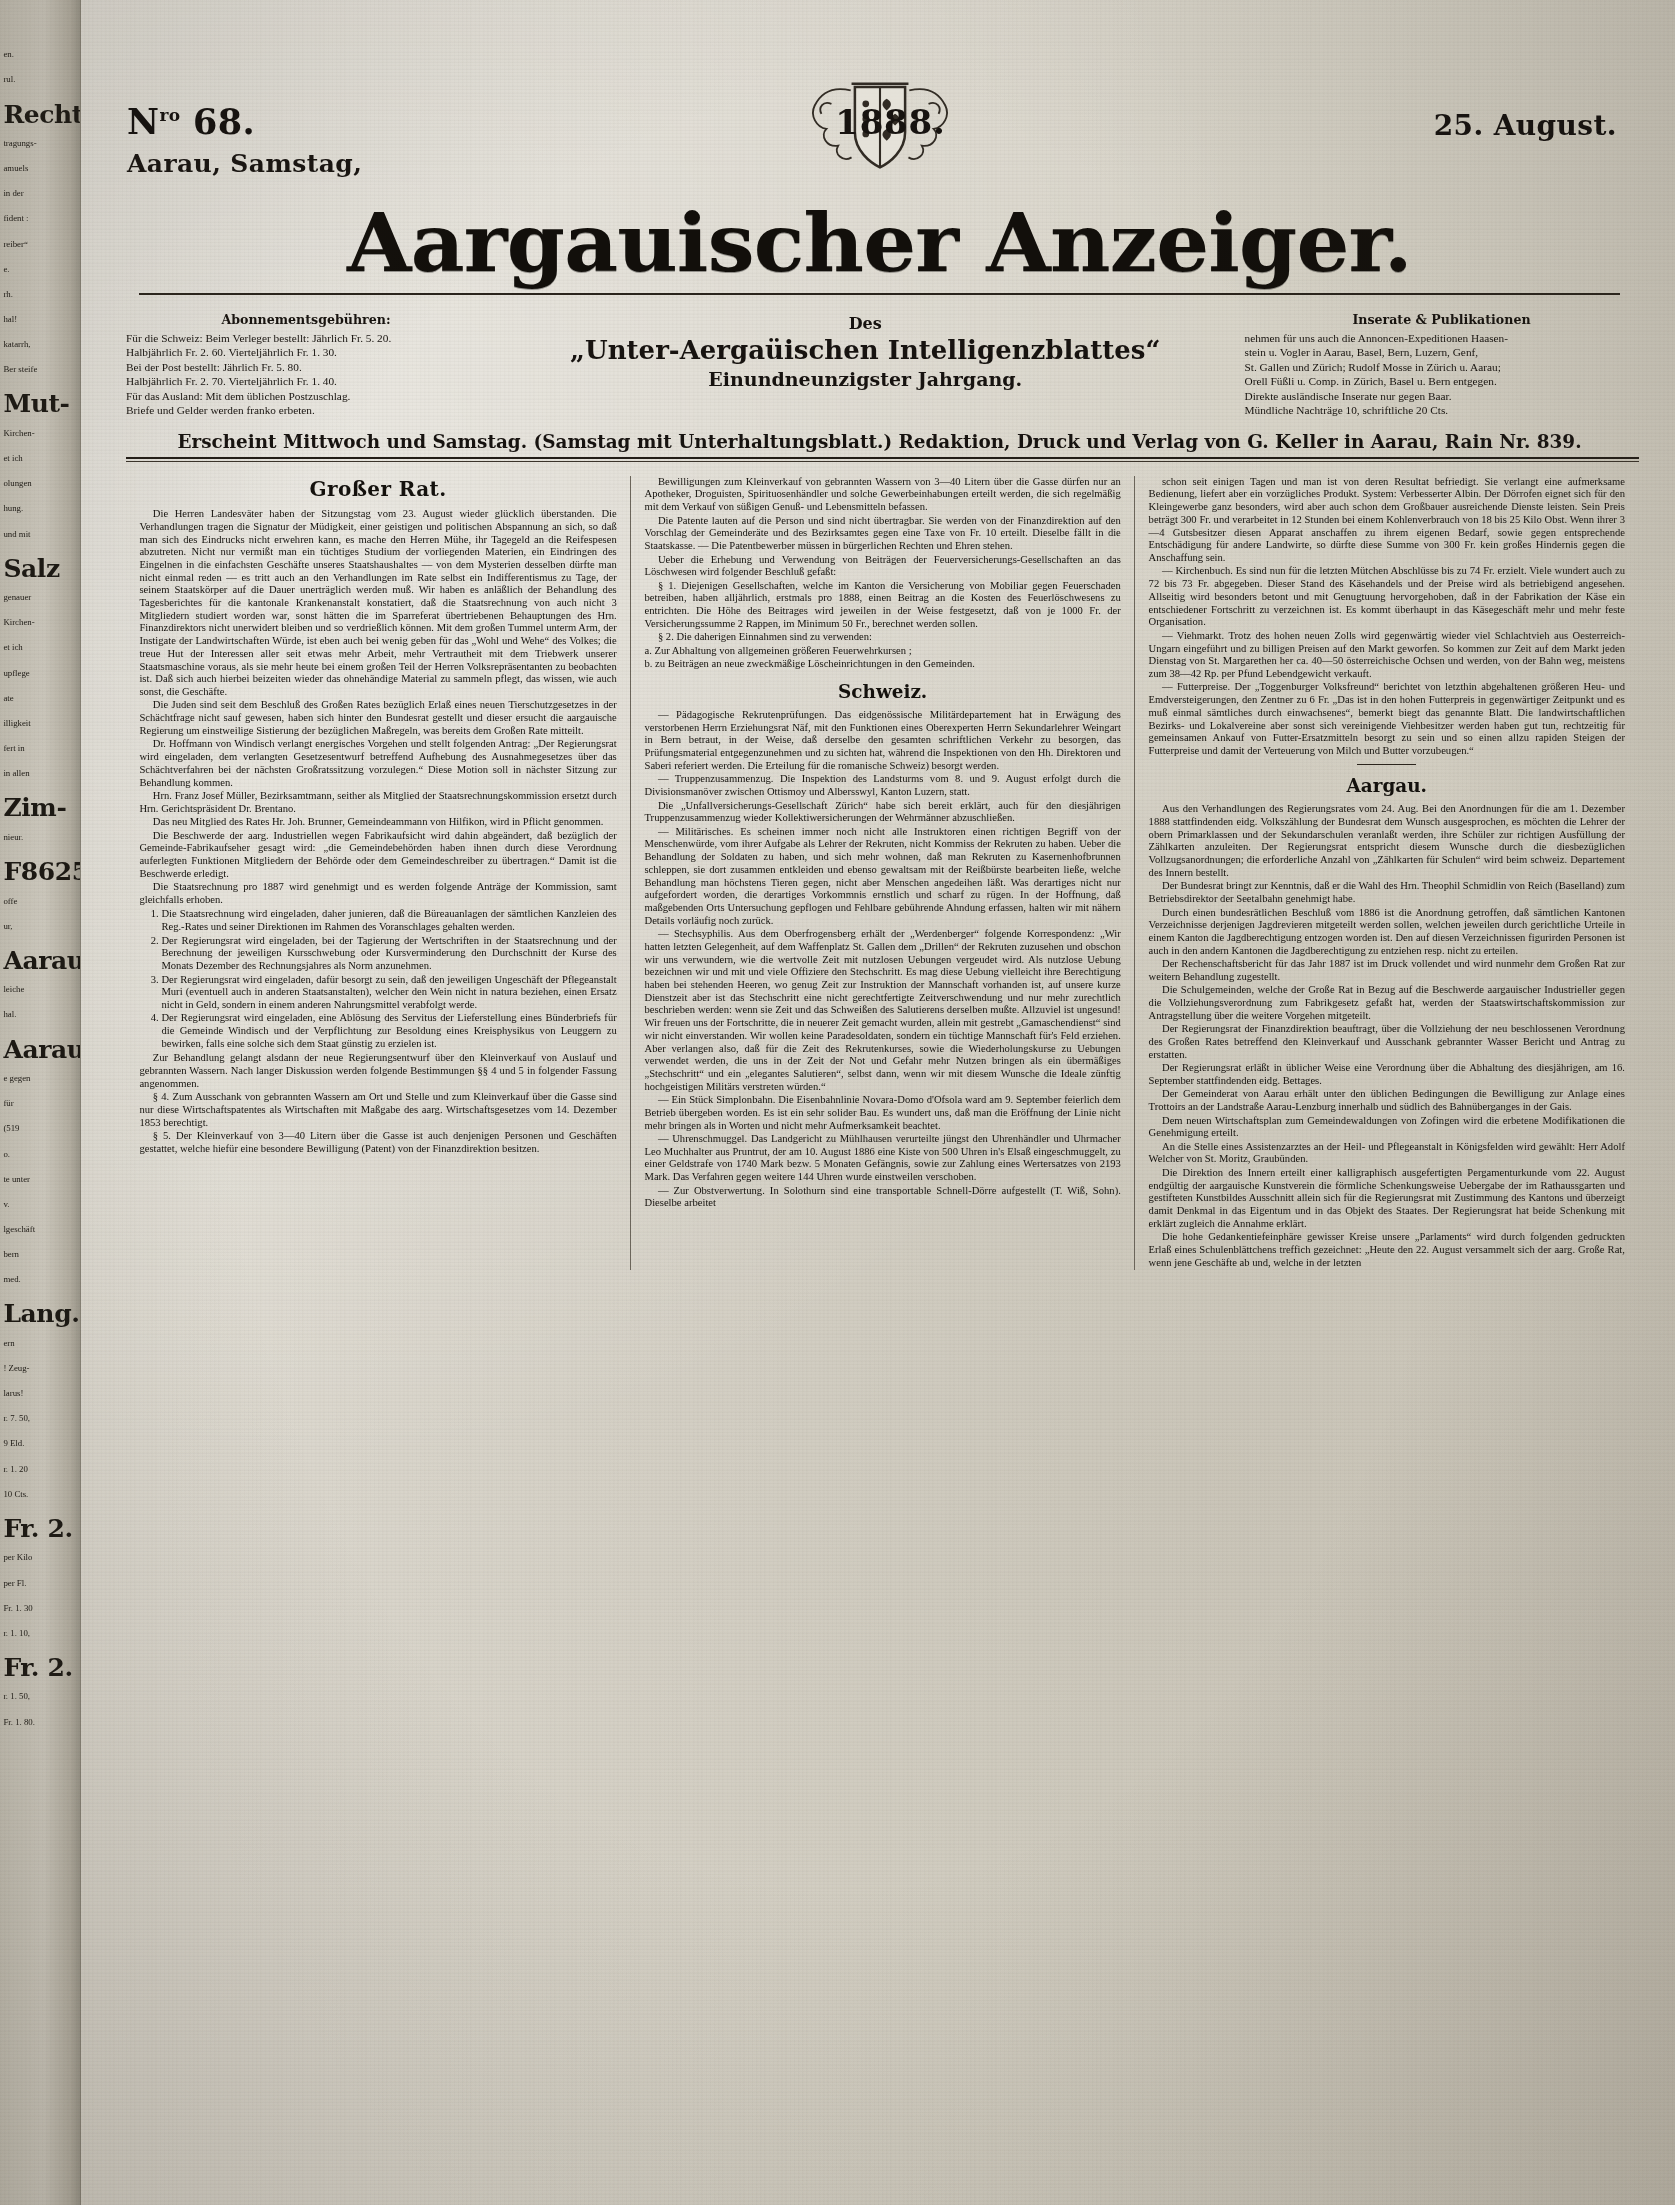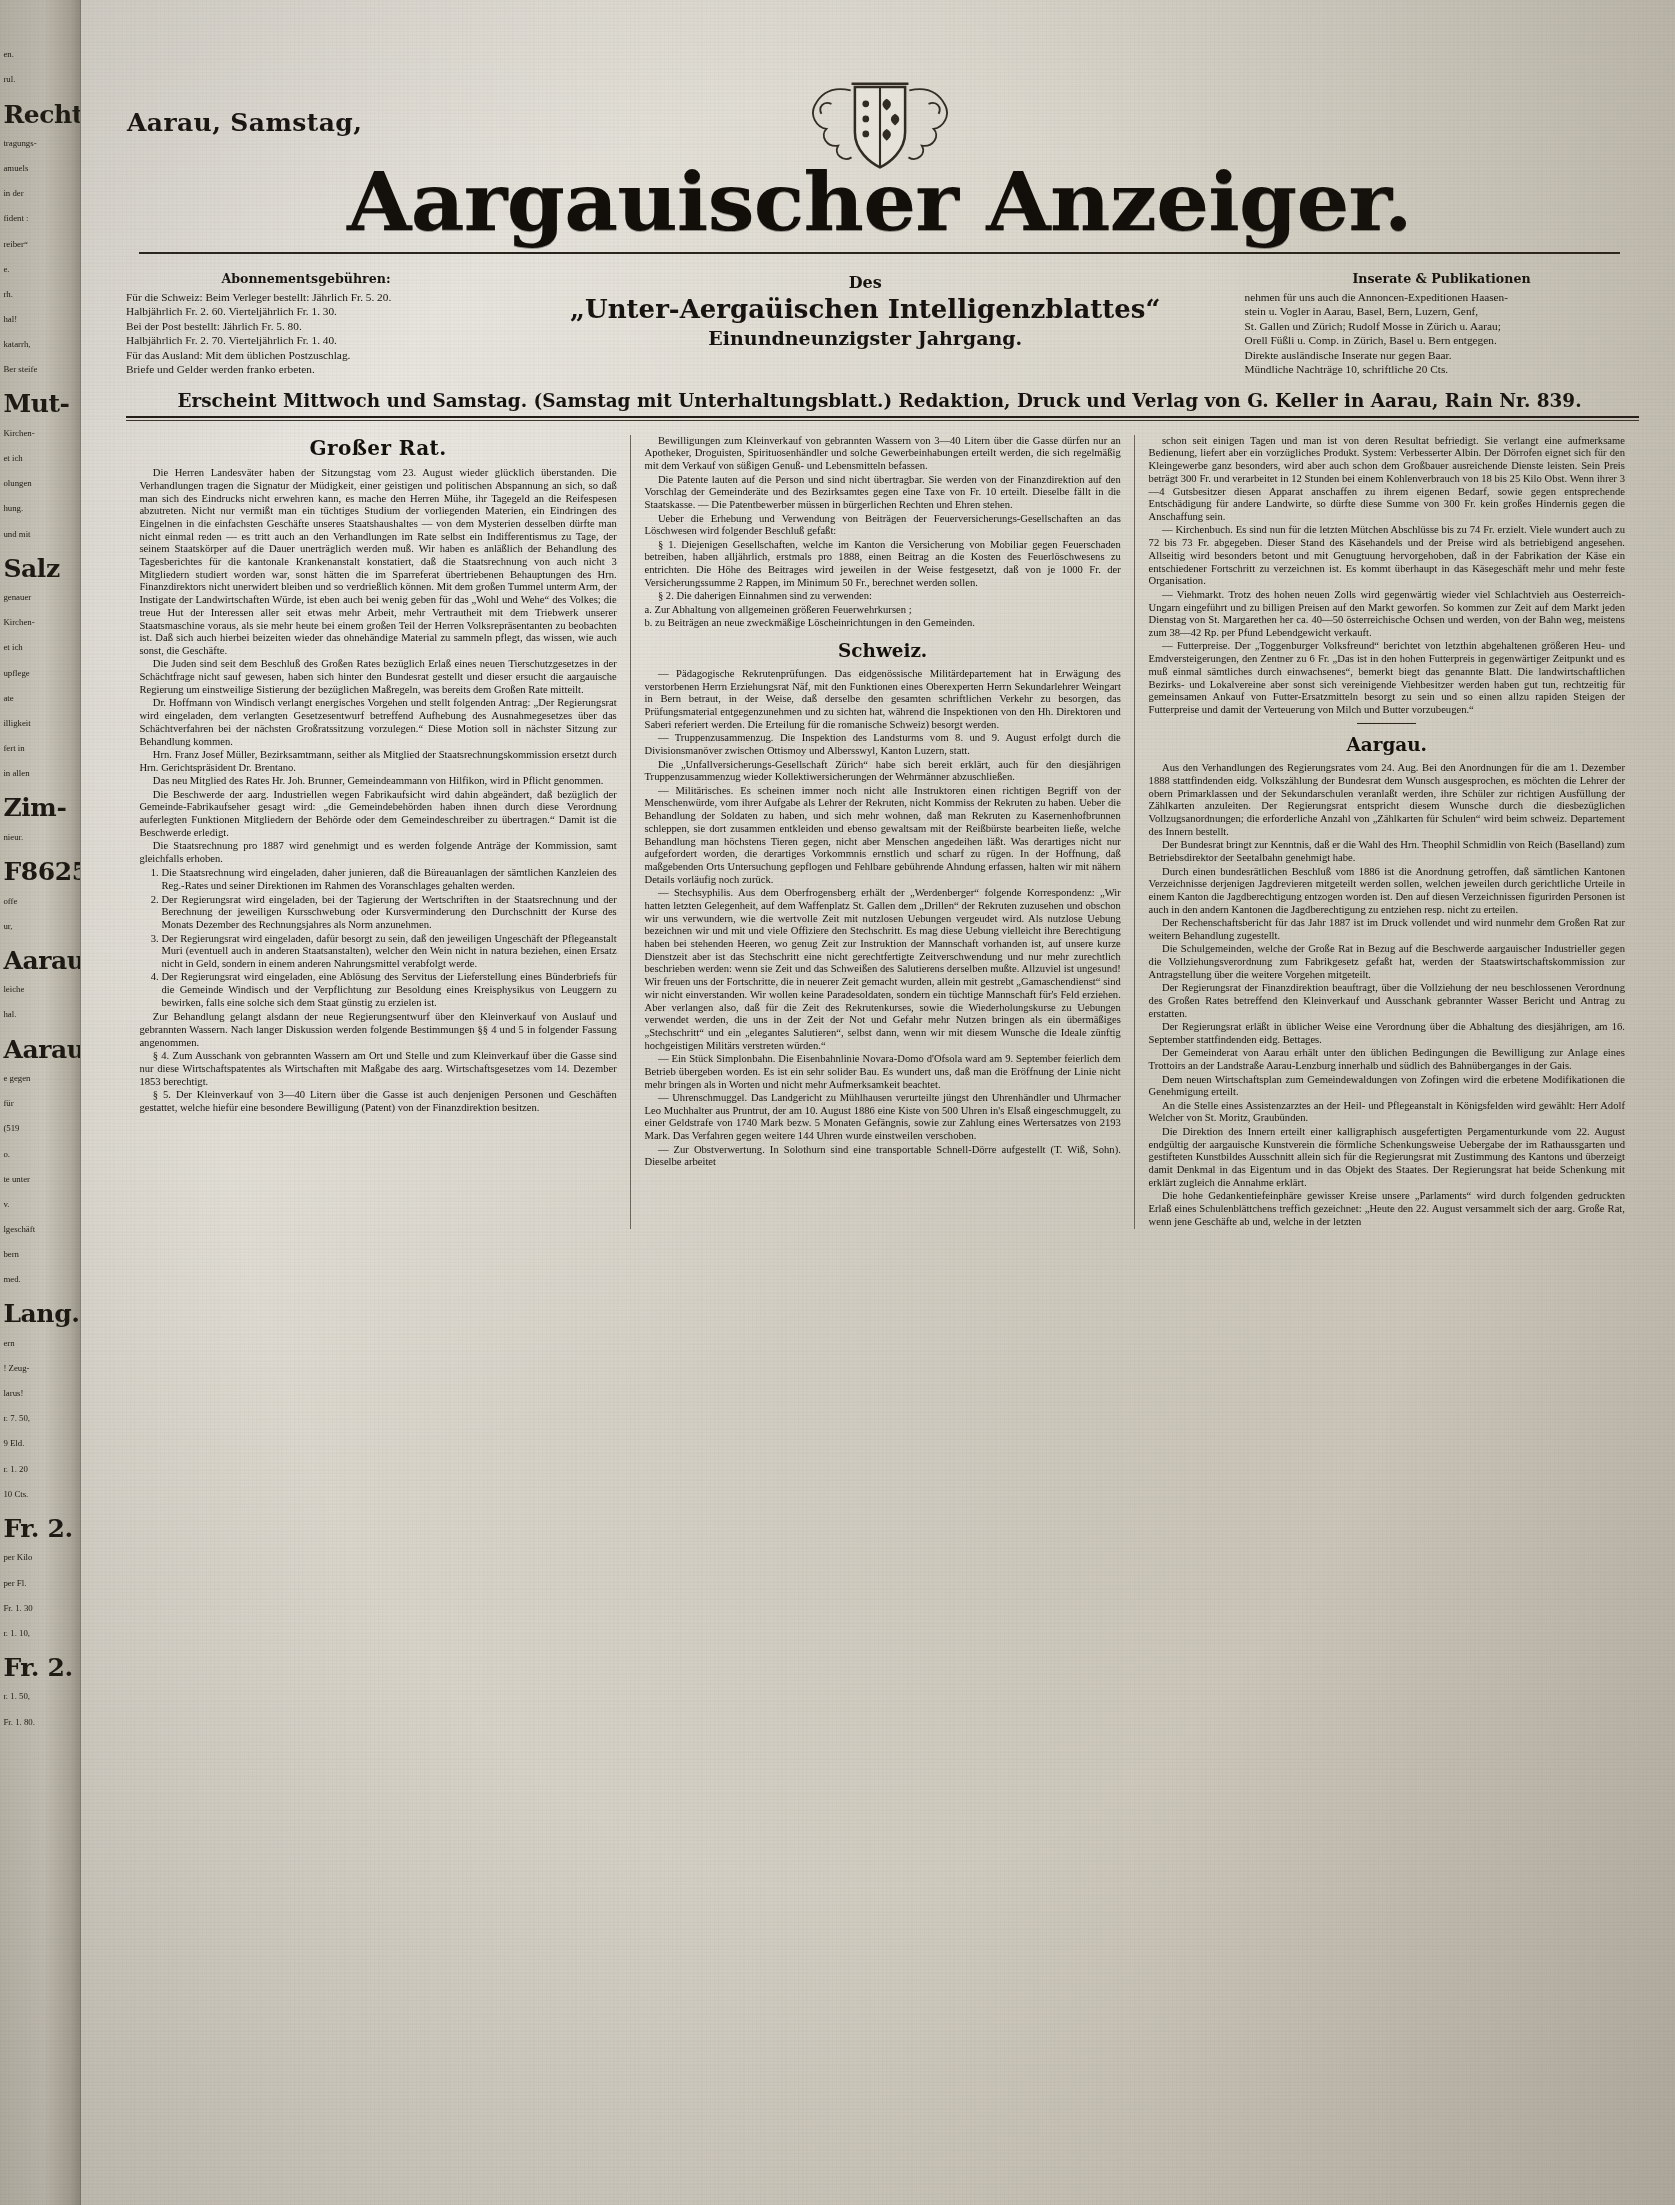--- a/index.html
+++ b/index.html
@@ -345,20 +345,28 @@
           <circle cx="113" cy="44" r="4"></circle>
             <circle cx="113" cy="62" r="4"></circle>
             <circle cx="113" cy="80" r="4"></circle>
           <path d="M138 38 q10 6 0 14 q-10 -8 0 -14 Z"></path>
           <path d="M148 56 q10 6 0 14 q-10 -8 0 -14 Z"></path>
           <path d="M138 74 q10 6 0 14 q-10 -8 0 -14 Z"></path>
         </g>
         <path d="M96 20 L164 20" stroke="#231d16" stroke-width="3"></path>
       </svg>
 
+      <div class="mh-line">
+        <div class="mh-issue">
+          <span>N</span><sup>ro</sup>
+          <span>68.</span>
+        </div>
+        <div class="mh-year">1888.</div>
+        <div class="mh-date">25. August.</div>
+      </div>
       <div class="mh-place">Aarau, Samstag,</div>
 
       <div class="title">Aargauischer Anzeiger.</div>
       <div class="title-underline"></div>
 
       <div class="sub-block">
         <div class="sub-col">
           <div class="hd">Abonnementsgebühren:</div>
           <div id="subLines">
               <div>Für die Schweiz: Beim Verleger bestellt: Jährlich Fr. 5. 20.</div>

